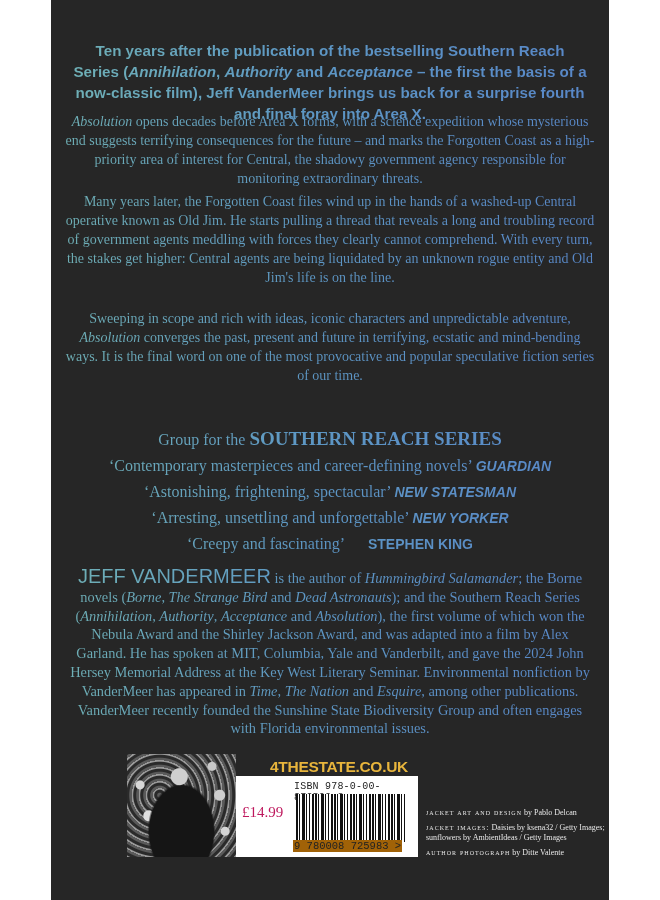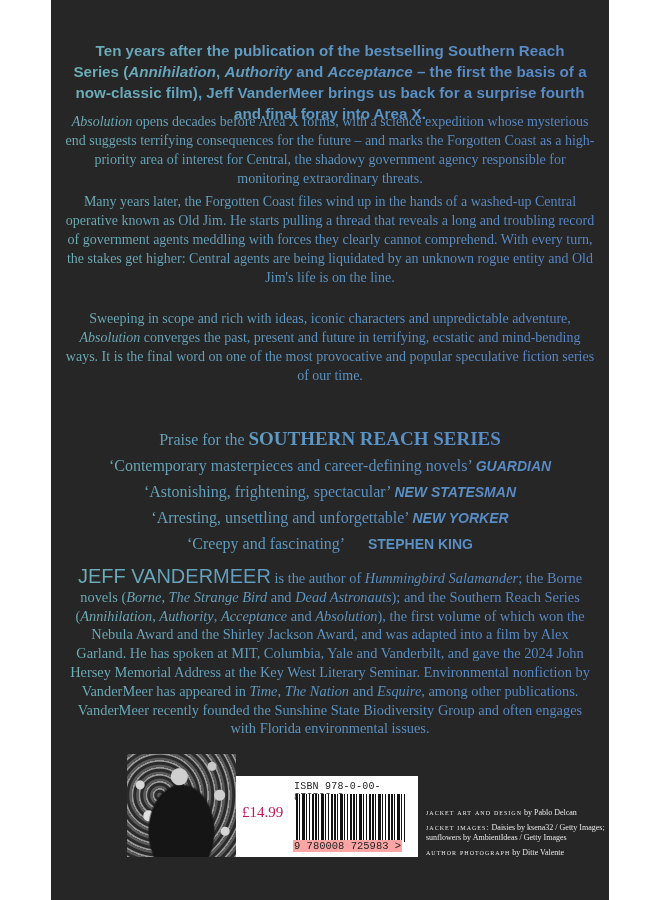--- a/index.html
+++ b/index.html
@@ -72,21 +72,21 @@
     font-family:"Liberation Mono", monospace; font-size:10px; color:#222; letter-spacing:0.2px;
   }
   .bars {
     position:absolute; left:60px; top:18px; width:110px; height:48px;
     background: repeating-linear-gradient(90deg,
       #111 0 2px, #fff 2px 3px, #111 3px 4px, #fff 4px 6px, #111 6px 9px, #fff 9px 10px,
       #111 10px 11px, #fff 11px 13px, #111 13px 14px, #fff 14px 16px, #111 16px 18px, #fff 18px 19px);
   }
   .barnum {
     position:absolute; left:57px; top:64px;
-    font-family:"Liberation Mono", monospace; font-size:10.5px; color:#222; background:#fca5a5; padding:0 1px;
+    font-family:"Liberation Mono", monospace; font-size:10.5px; color:#222; background:#a16207; padding:0 1px;
   }
   .credits {
     position:absolute; left:375px; top:808px; width:185px;
     font-family:"Liberation Serif", serif; font-size:8px; line-height:10px; color:#e6e6e6;
   }
   .credits .line { margin-bottom:5px;font-family:Liberation Serif, serif; }
   .credits .sc { font-variant:small-caps; letter-spacing:1px; font-size:8px; }
 </style>
 </head>
 <body>
@@ -94,31 +94,32 @@
 <div class="cover">
 
   <div class="blurb grad"><span>Ten years after the publication of the bestselling Southern Reach Series (</span><i>Annihilation</i><span>, </span><i>Authority</i><span> and </span><i>Acceptance</i><span> – the first the basis of a now-classic film), Jeff VanderMeer brings us back for a surprise fourth and final foray into Area X.</span></div>
 
   <div class="para grad" style="top:112px"><i>Absolution</i><span> opens decades before Area X forms, with a science expedition whose mysterious end suggests terrifying consequences for the future – and marks the Forgotten Coast as a high-priority area of interest for Central, the shadowy government agency responsible for monitoring extraordinary threats.</span></div>
 
   <div class="para grad" style="top:192px"><span>Many years later, the Forgotten Coast files wind up in the hands of a washed-up Central operative known as Old Jim. He starts pulling a thread that reveals a long and troubling record of government agents meddling with forces they clearly cannot comprehend. With every turn, the stakes get higher: Central agents are being liquidated by an unknown rogue entity and Old Jim's life is on the line.</span></div>
 
   <div class="para grad" style="top:309px"><span>Sweeping in scope and rich with ideas, iconic characters and unpredictable adventure, </span><i>Absolution</i><span> converges the past, present and future in terrifying, ecstatic and mind-bending ways. It is the final word on one of the most provocative and popular speculative fiction series of our time.</span></div>
 
-  <div class="praise-head grad"><span>Praise for the </span><b>SOUTHERN REACH SERIES</b></div>
+  <div class="praise-head grad"><span>Group for the </span><b>SOUTHERN REACH SERIES</b></div>
 
   <div class="quote grad" style="top:455px"><span>‘Contemporary masterpieces and career-defining novels’ </span><span class="src">GUARDIAN</span></div>
   <div class="quote grad" style="top:481px"><span>‘Astonishing, frightening, spectacular’ </span><span class="src">NEW STATESMAN</span></div>
   <div class="quote grad" style="top:507px"><span>‘Arresting, unsettling and unforgettable’ </span><span class="src">NEW YORKER</span></div>
   <div class="quote grad" style="top:533px"><span>‘Creepy and fascinating’ </span><span class="src upright">STEPHEN KING</span></div>
 
   <div class="bio grad"><span class="name">JEFF VANDERMEER</span><span> is the author of </span><i>Hummingbird Salamander</i><span>; the Borne novels (</span><i>Borne</i><span>, </span><i>The Strange Bird</i><span> and </span><i>Dead Astronauts</i><span>); and the Southern Reach Series (</span><i>Annihilation</i><span>, </span><i>Authority</i><span>, </span><i>Acceptance</i><span> and </span><i>Absolution</i><span>), the first volume of which won the Nebula Award and the Shirley Jackson Award, and was adapted into a film by Alex Garland. He has spoken at MIT, Columbia, Yale and Vanderbilt, and gave the 2024 John Hersey Memorial Address at the Key West Literary Seminar. Environmental nonfiction by VanderMeer has appeared in </span><i>Time</i><span>, </span><i>The Nation</i><span> and </span><i>Esquire</i><span>, among other publications. VanderMeer recently founded the Sunshine State Biodiversity Group and often engages with Florida environmental issues.</span></div>
 
   <div class="photo"></div>
 
+  <div class="site">4THESTATE.CO.UK</div>
 
   <div class="sticker">
     <div class="price">£14.99</div>
     <div class="isbn">ISBN 978-0-00-872598-3</div>
     <div class="bars"></div>
     <div class="barnum">9 780008 725983 &gt;</div>
   </div>
 
   <div class="credits">
     <div class="line"><span class="sc">jacket art and design</span><span> by Pablo Delcan</span></div>

